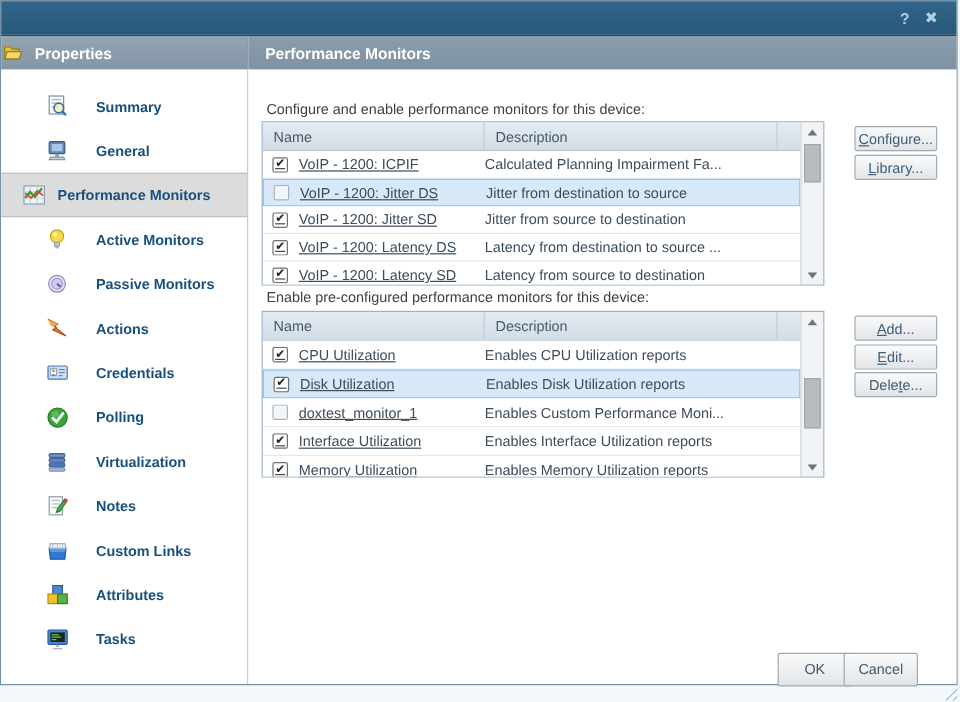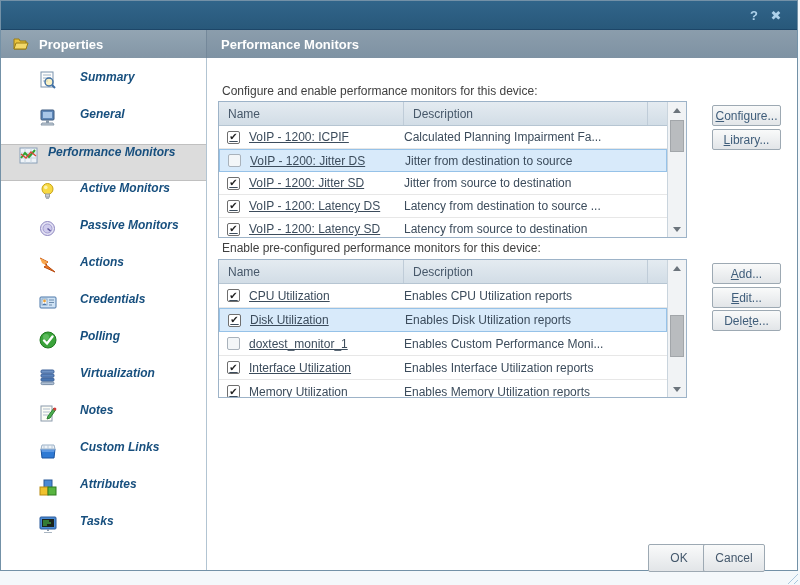--- a/index.html
+++ b/index.html
@@ -27,37 +27,37 @@
   .titlebar .spacer { flex:1; }
   .tb-icon {
     color:#aed1ea; font-weight:bold; font-size:13px; width:22px; text-align:center;
     cursor:default;
   }
   
   .headerrow { height:28px; flex:0 0 28px; display:flex; }
   .hdr-left {
     width:206px; flex:0 0 206px;
     background:linear-gradient(#93a5b3,#8396a6);
-    display:flex; align-items:center; gap:7px; padding-left:10px;
+    display:flex; align-items:center; gap:7px; 
     border-right:1px solid #74889a;
   }
   .hdr-right {
     flex:1; background:linear-gradient(#8b9dac,#7e92a3);
     display:flex; align-items:center; padding-left:14px;
   }
   .hdr-text { color:#fff; font-size:13px; font-weight:bold; }
   
   .bodyrow { flex:1; display:flex; min-height:0; }
   .sidebar {
     width:206px; flex:0 0 206px; background:#fff;
     border-right:1px solid #b2c4d2; padding-top:12px;
   }
   .side-item {
-    height:37px; display:flex; 
-    padding-left:36px; gap:22px; cursor:pointer;font-style:italic;
+    height:37px; display:flex; align-items:center;
+    padding-left:36px; gap:22px; cursor:pointer;
   }
   .side-item.selected {
     padding-left:17px; gap:9px;
     background:#dcdcdc;
     border-top:1px solid #c0c0c0; border-bottom:1px solid #c0c0c0;
   }
   .sicon { width:21px; height:21px; flex:0 0 21px; display:flex; align-items:center; justify-content:center; }
   .slabel { font-size:12px; font-weight:bold; color:#174f7e; white-space:nowrap; }
   .main { flex:1; position:relative; background:#fff; }
   .section-label { position:absolute; font-size:12px; color:#404040; }

